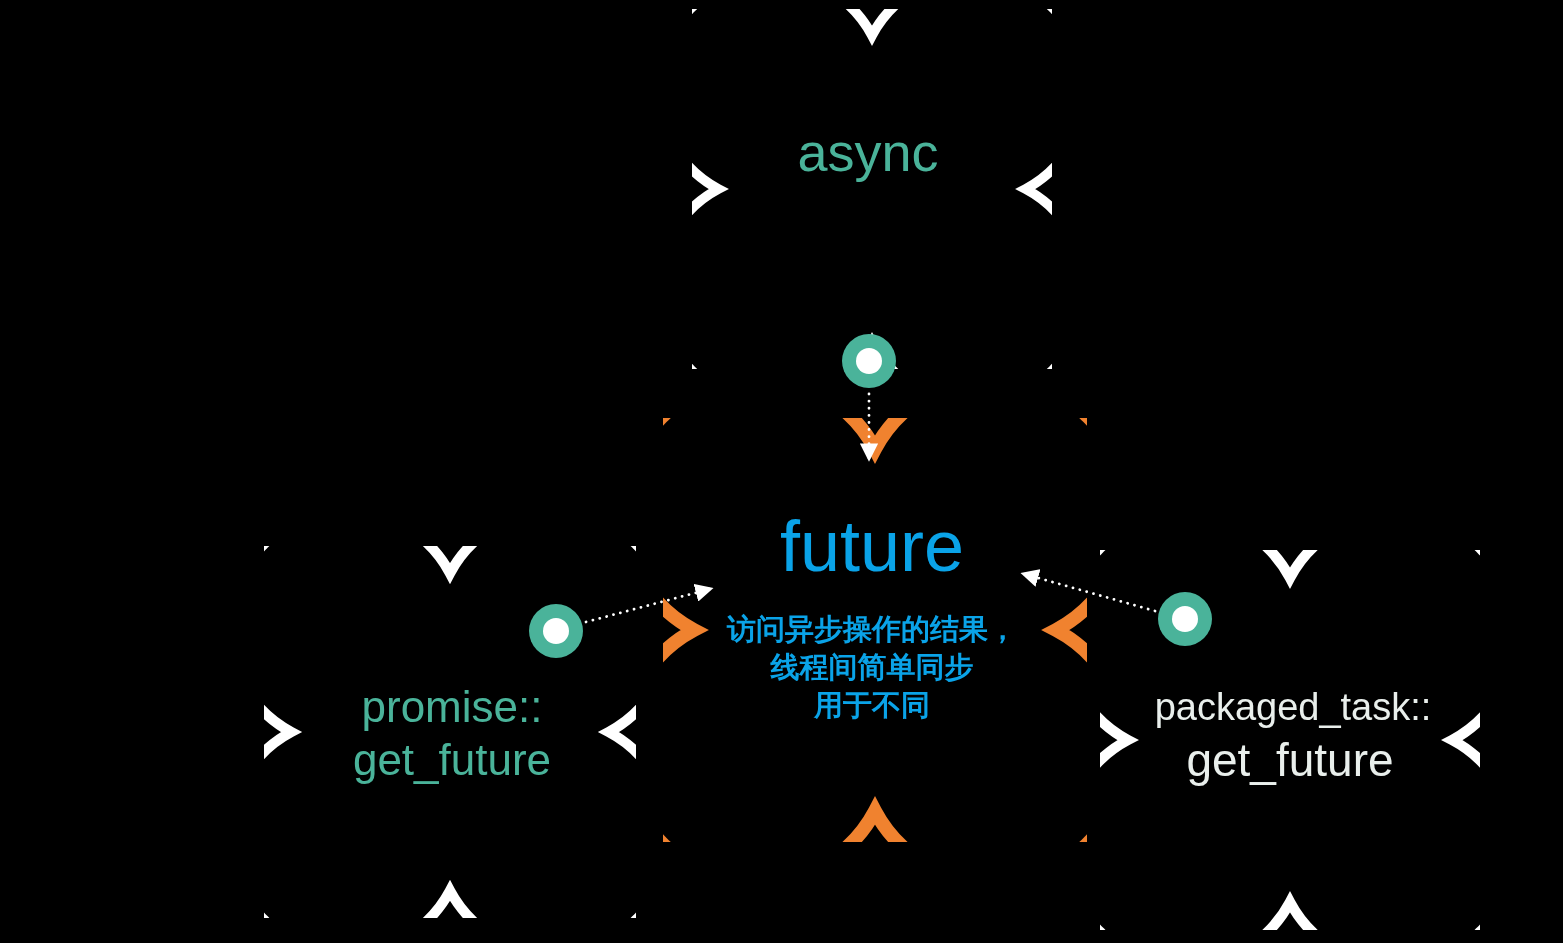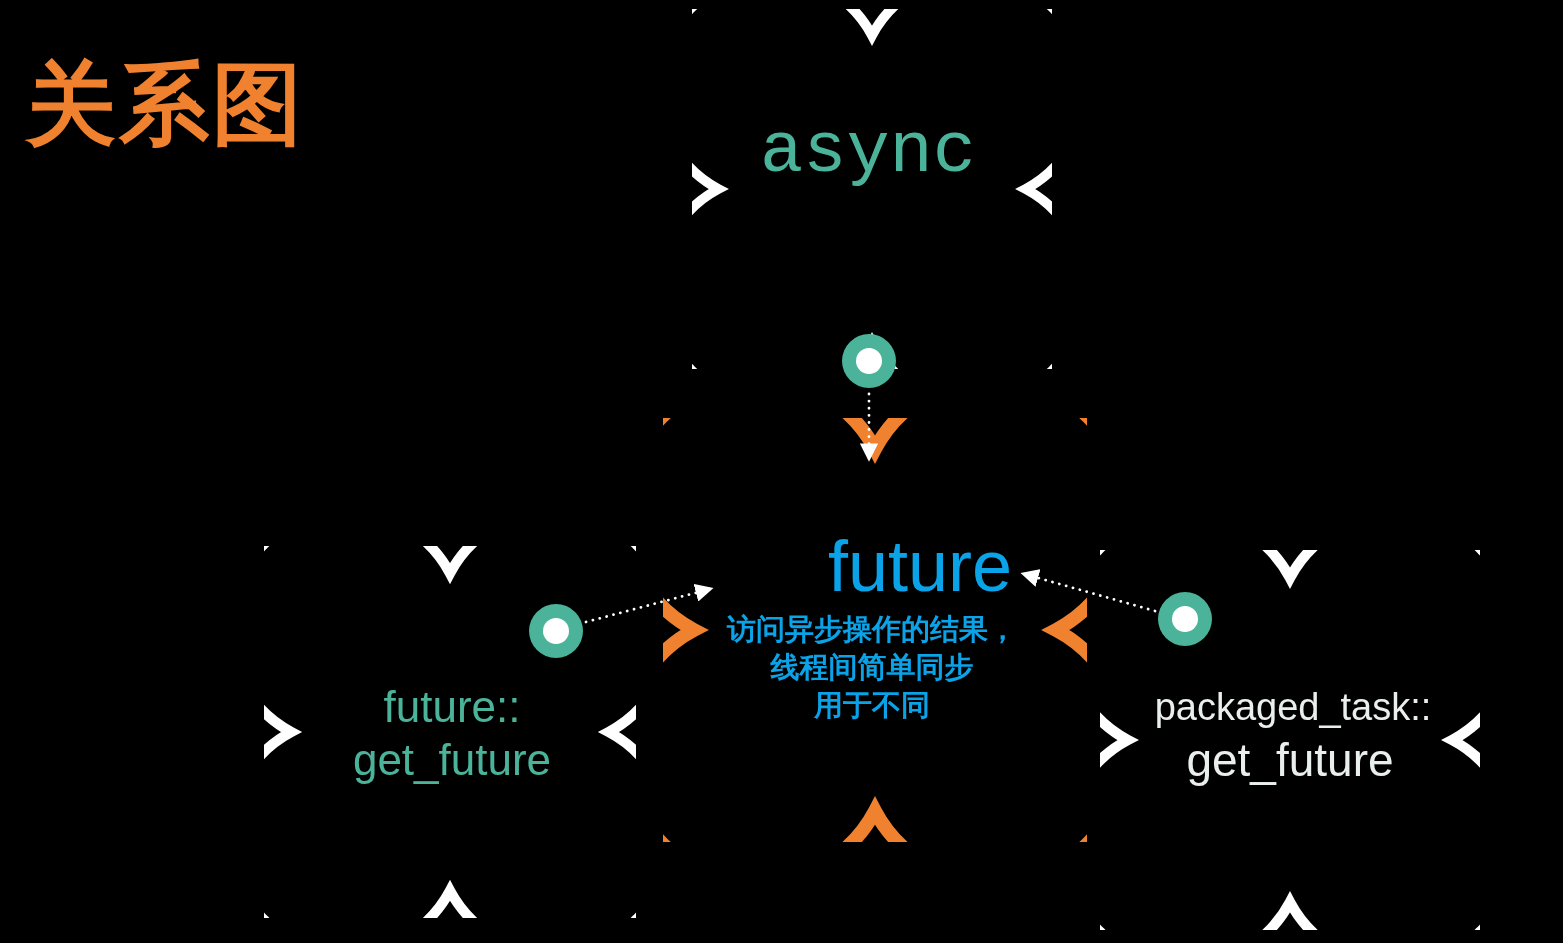--- a/index.html
+++ b/index.html
@@ -32,29 +32,27 @@
     position:absolute;
     left:26px;
     top:44px;
     font-size:90px;
     font-weight:700;
     letter-spacing:3px;
     color:var(--orange);
   }
   .async-label{
     left:868px; top:153px;
-    font-size:72px;
+    font-size:54px;
     color:var(--teal);
-    font-family:Liberation Mono, monospace;
   }
   .future-label{
-    left:872px; top:567px;
+    left:872px; top:547px;
     font-size:72px;
     color:var(--blue);
-    margin-left:48px;
   }
   .future-desc{
     left:872px; top:667px;
     font-size:29px;
     line-height:38px;
     font-weight:600;
     color:var(--blue);
   }
   .promise-label{
     left:452px; top:733px;
@@ -76,21 +74,20 @@
   .overlay{
     position:absolute;
     left:0; top:0;
   }
 </style>
 </head>
 <body>
 
 <div class="canvas">
 
-  <div class="page-title">关系图</div>
 
   <svg class="shape" style="left:692px; top:9px;" width="360" height="360" viewBox="-95 -95 190 190">
     <path d="M 0 -81.07 A 60 60 0 1 1 81.07 0 A 60 60 0 1 1 0 81.07 A 60 60 0 1 1 -81.07 0 A 60 60 0 1 1 0 -81.07 Z" fill="none" stroke="#ffffff" stroke-width="5.2"></path>
   </svg>
 
   <svg class="shape" style="left:663px; top:418px;" width="424" height="424" viewBox="-95 -95 190 190">
     <path d="M 0 -81.07 A 60 60 0 1 1 81.07 0 A 60 60 0 1 1 0 81.07 A 60 60 0 1 1 -81.07 0 A 60 60 0 1 1 0 -81.07 Z" fill="none" stroke="#f0822f" stroke-width="6.2"></path>
   </svg>
 
   <svg class="shape" style="left:264px; top:546px;" width="372" height="372" viewBox="-95 -95 190 190">
@@ -132,20 +129,20 @@
 
   <div class="label future-label">future</div>
 
   <div class="label future-desc">
     <div>访问异步操作的结果，</div>
     <div>线程间简单同步</div>
     <div>用于不同</div>
   </div>
 
   <div class="label promise-label">
-    <div>future::</div>
+    <div>promise::</div>
     <div>get_future</div>
   </div>
 
   <div class="label packaged-line1">packaged_task::</div>
   <div class="label packaged-line2">get_future</div>
 
 </div>
 
 </body></html>

